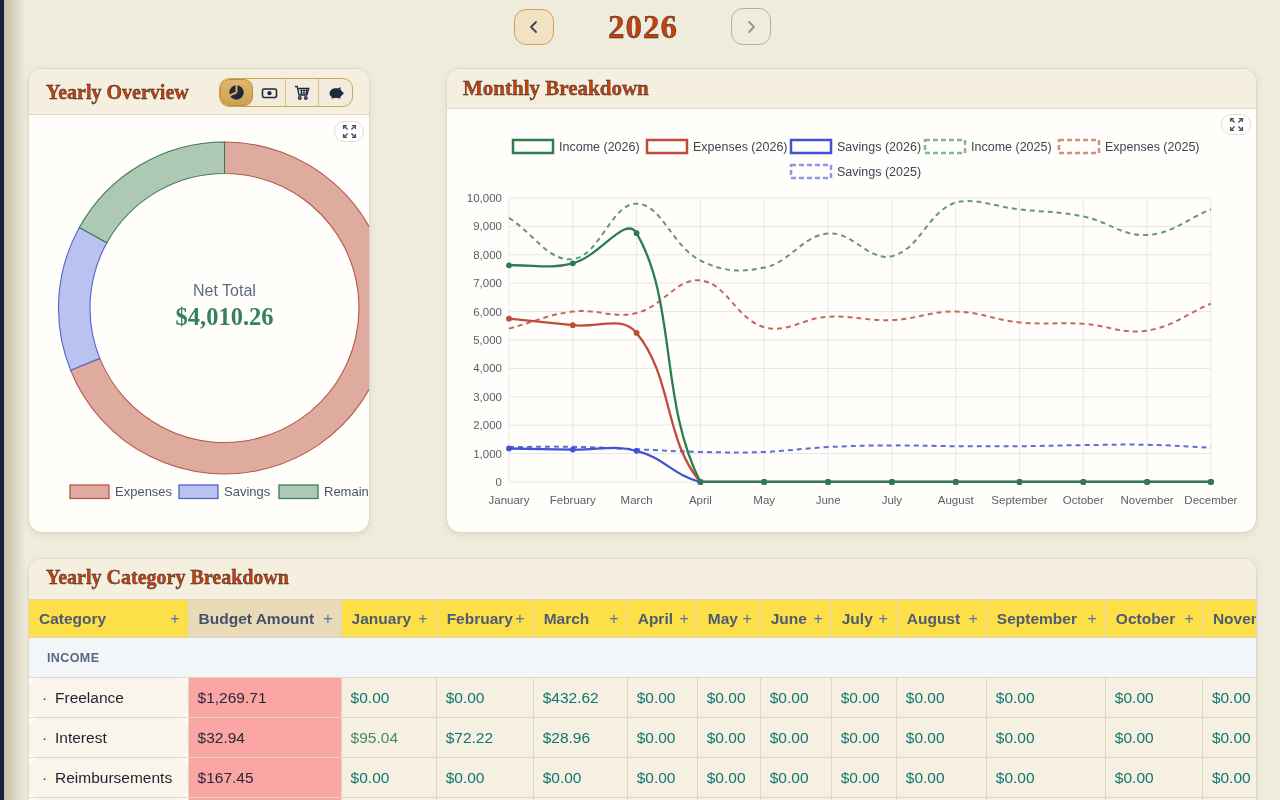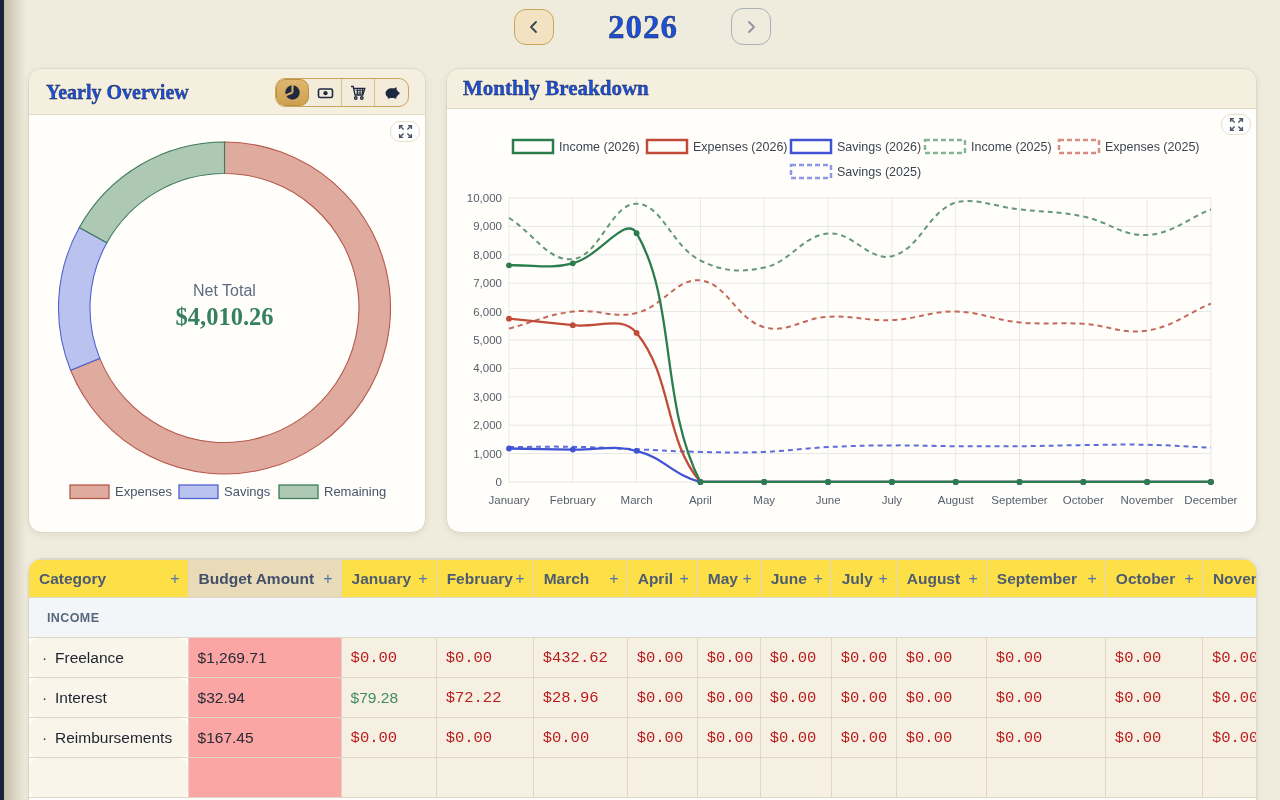--- a/index.html
+++ b/index.html
@@ -1,17 +1,17 @@
 <!DOCTYPE html>
 <html><head><meta charset="utf-8">
 <style>
 * { margin:0; padding:0; box-sizing:border-box; }
 html,body { width:1280px; height:800px; overflow:hidden; background:#f0ecdd;
   font-family:"Liberation Sans", sans-serif; position:relative; }
-.serif { font-family:"Liberation Serif", serif; font-weight:700; color:#1d4ed8; -webkit-text-stroke:0.35px #18222f; }
+.serif { font-family:"Liberation Serif", serif; font-weight:700; color:#c2410c; -webkit-text-stroke:0.35px #18222f; }
 .strip { position:absolute; left:0; top:0; width:4px; height:800px; background:#18223a; z-index:10; }
 .stripshadow { position:absolute; left:4px; top:0; width:22px; height:800px;
   background:linear-gradient(to right, rgba(95,85,55,0.30), rgba(95,85,55,0.0)); z-index:9; }
 .card { position:absolute; background:#fffefb; border:1px solid #ddd7c7; border-radius:14px;
   box-shadow:0 2px 6px rgba(90,80,50,0.10); overflow:hidden; }
 .chead { background:#f5efdf; border-bottom:1px solid #e3dbc5; position:relative; }
 .navbtn { position:absolute; border-radius:12px; display:flex; align-items:center; justify-content:center; }
 .expandbtn { position:absolute; width:30px; height:21px; background:#fff; border:1px solid #e6dfcc;
   border-radius:10px; display:flex; align-items:center; justify-content:center; z-index:5; }
 .tick { font-size:11.5px; fill:#565e6a; }
@@ -22,42 +22,42 @@
   white-space:nowrap; text-align:left; }
 th { background:#fde047; color:#4d5c72; font-size:15.5px; font-weight:700; height:38px;
   padding:0 8px 0 10px; position:relative; border-top:1px solid #ded7c5; }
 th .plusr { position:absolute; right:8px; top:50%; transform:translateY(-50%); color:#4f74ab; font-weight:400; font-size:16px; }
 th.bhead { background:#eadbb8; color:#42506a;margin-left:28px; }
 td { height:40px; padding:0 0 0 9px; }
 td.cat { background:#f9f5eb; color:#1c232e; padding-left:13px;border-radius:9px; }
 td.cat .dot { display:inline-block; width:13px; color:#333; }
 td.bud { background:#fca5a5; color:#262c36; }
 td.val { background:#f6f0e3; }
-.r { color:#b91c1c;font-family:Liberation Mono, monospace; }
+.r { color:#0f766e; }
 .g { color:#418b64; }
 tr.section td { background:#f3f6f9; color:#57677d; font-size:12.5px; font-weight:700;
   letter-spacing:0.4px; height:40px; }
 </style></head>
 <body>
 <div class="strip"></div>
 <div class="stripshadow"></div>
 
 <div class="navbtn" style="left:514px; top:9px; width:40px; height:36px; background:#f2e2c1; border:1.5px solid #c9a55c;">
   <svg width="14" height="14" viewBox="0 0 14 14" fill="none" stroke="#3a4456" stroke-width="1.8" stroke-linecap="round" stroke-linejoin="round">
       <path d="M9 2 L4 7 L9 12"></path>
     </svg>
 </div>
 <div class="serif" style="position:absolute; left:560px; top:9px; width:166px; text-align:center; font-size:33px; letter-spacing:1px;">2026</div>
 <div class="navbtn" style="left:731px; top:8px; width:40px; height:37px; border:1.5px solid #abb0b6;">
   <svg width="14" height="14" viewBox="0 0 14 14" fill="none" stroke="#8d939c" stroke-width="1.8" stroke-linecap="round" stroke-linejoin="round">
       <path d="M5 2 L10 7 L5 12"></path>
     </svg>
 </div>
 
-<div class="card" style="left:28px; top:68px; width:398px; height:465px;">
+<div class="card" style="left:28px; top:68px; width:342px; height:465px;">
   <div class="chead" style="height:46px;">
     <div class="serif" style="position:absolute; left:17px; top:12px; font-size:20px;">Yearly Overview</div>
     <div style="position:absolute; right:16px; top:9px; height:29px; display:flex; border:1px solid #c9a55c; border-radius:10px; background:#f3ecda; overflow:hidden;">
       <div style="width:33px; display:flex; align-items:center; justify-content:center; background:linear-gradient(#e0b76f,#cda050); border-radius:9px; border:1px solid #bb913f;">
         <svg width="17" height="17" viewBox="0 0 17 17">
             <circle cx="8.5" cy="8.5" r="7.2" fill="#1e2940"></circle>
             <path d="M8.5 8.5 L8.5 0.6 M8.5 8.5 L1 11.6" stroke="#d9ae63" stroke-width="2" fill="none"></path>
           </svg>
       </div>
       <div style="width:33px; display:flex; align-items:center; justify-content:center; border-right:1px solid #d9c18a;">
@@ -225,20 +225,23 @@
         <circle cx="508.7" cy="373.0" r="2.9"></circle> 
         <circle cx="572.5" cy="373.0" r="2.9"></circle> 
         <circle cx="636.3" cy="373.0" r="2.9"></circle> 
         <circle cx="700.1" cy="373.0" r="2.9"></circle> 
         <circle cx="763.9" cy="373.0" r="2.9"></circle>
       </g>
   </svg>
 </div>
 
 <div class="card" style="left:28px; top:558px; width:1229px; height:300px; border-radius:14px 14px 0 0;">
+  <div style="background:#f5efdf; height:40px; position:relative;">
+    <div class="serif" style="position:absolute; left:17px; top:7px; font-size:20px;">Yearly Category Breakdown</div>
+  </div>
   <table>
     <colgroup>
         <col style="width:159px">
         <col style="width:153px">
         <col style="width:95px">
         <col style="width:97px">
         <col style="width:94px">
         <col style="width:70px">
         <col style="width:63px">
         <col style="width:71px">
@@ -278,21 +281,21 @@
           <td class="val r">$0.00</td>
           <td class="val r">$0.00</td>
           <td class="val r">$0.00</td>
           <td class="val r">$0.00</td>
           <td class="val r">$0.00</td>
           <td class="val r">$0.00</td>
         </tr>
         <tr>
           <td class="cat"><span class="dot">·</span>Interest</td>
           <td class="bud">$32.94</td>
-          <td class="val g">$79.28</td>
+          <td class="val g">$95.04</td>
           <td class="val r">$72.22</td>
           <td class="val r">$28.96</td>
           <td class="val r">$0.00</td>
           <td class="val r">$0.00</td>
           <td class="val r">$0.00</td>
           <td class="val r">$0.00</td>
           <td class="val r">$0.00</td>
           <td class="val r">$0.00</td>
           <td class="val r">$0.00</td>
           <td class="val r">$0.00</td>

